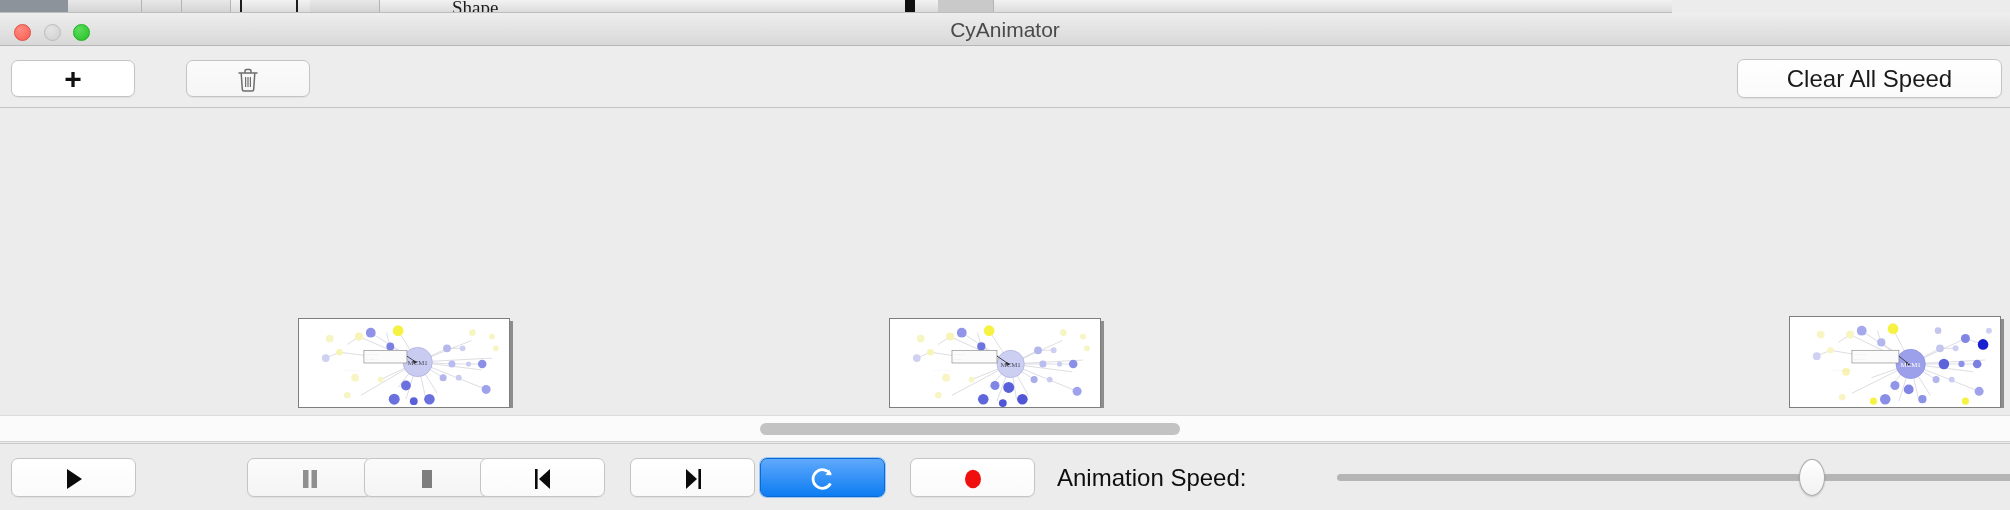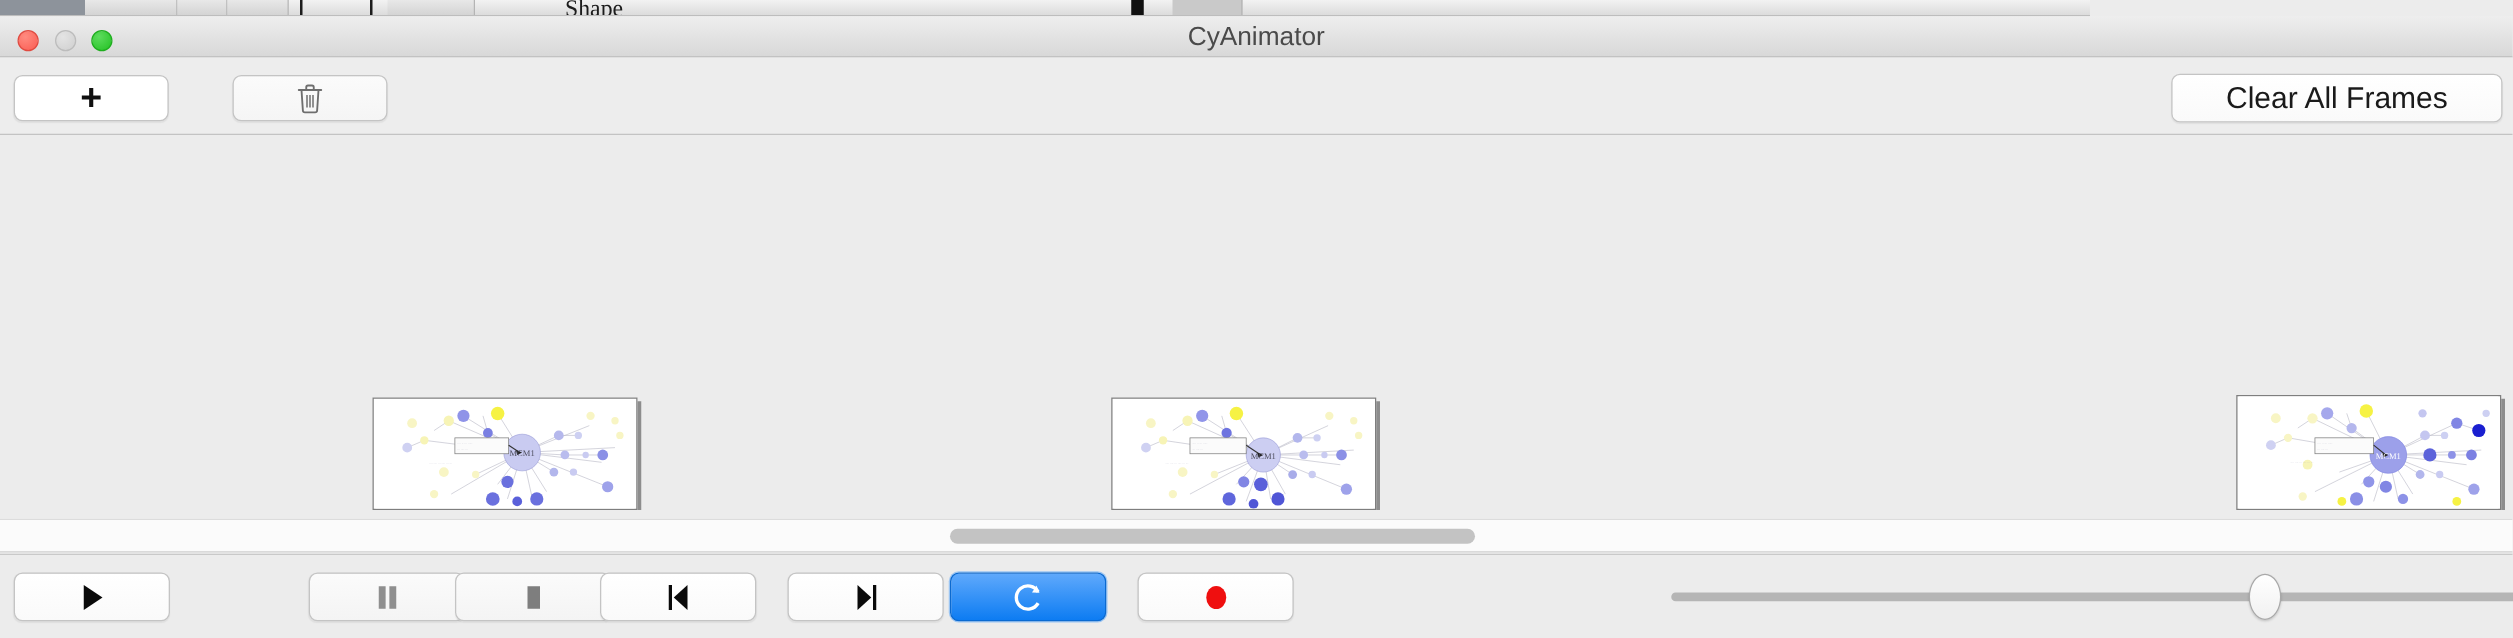--- a/index.html
+++ b/index.html
@@ -183,21 +183,21 @@
     <span class="trash-glyph">
       <svg width="24" height="26" viewBox="0 0 24 26" style="vertical-align:middle;margin-top:-3px;">
         <path d="M3 6 h18 M9 6 v-2.2 a1.4 1.4 0 0 1 1.4 -1.4 h3.2 a1.4 1.4 0 0 1 1.4 1.4 V6
                  M5.2 6 l1.1 16.4 a1.6 1.6 0 0 0 1.6 1.5 h8.2 a1.6 1.6 0 0 0 1.6 -1.5 L18.8 6" fill="none" stroke="#6e6e6e" stroke-width="1.5" stroke-linecap="round"></path>
         <path d="M9.6 10 v10 M12 10 v10 M14.4 10 v10" fill="none" stroke="#6e6e6e" stroke-width="1.2"></path>
       </svg>
     </span>
   </div>
 
   <div class="tbtn" id="clear-all-frames-button">
-    <span class="lbl">Clear All Frames</span>
+    <span class="lbl">Clear All Speed</span>
   </div>
 </div>
 
 <div id="timeline">
 
   <div class="frame-thumb" style="left:298px; top:210px; width:212px; height:90px;">
     <svg class="net-svg" viewBox="0 0 212 90">
       <rect x="0" y="0" width="212" height="90" fill="#ffffff"></rect>
       <g stroke="#b9b9c6" stroke-width="0.5" fill="none">
         <path d="M120 44 L60 18 M120 44 L40 34 M120 44 L72 14 M120 44 L92 28 M120 44 L100 12
@@ -409,18 +409,19 @@
   </div>
 
   <div class="cbtn" style="left:910px;" id="record-button">
     <span class="g">
       <svg width="22" height="24" viewBox="0 0 22 24" style="vertical-align:middle;">
         <ellipse cx="11" cy="12" rx="8" ry="9.2" fill="#ef0f0f"></ellipse>
       </svg>
     </span>
   </div>
 
+  <div id="animation-speed-label">Animation Speed:</div>
 
   <div id="speed-slider">
     <div id="speed-slider-track"></div>
     <div id="speed-slider-thumb" style="left: 462px;"></div>
   </div>
 </div>
 
 </body></html>

